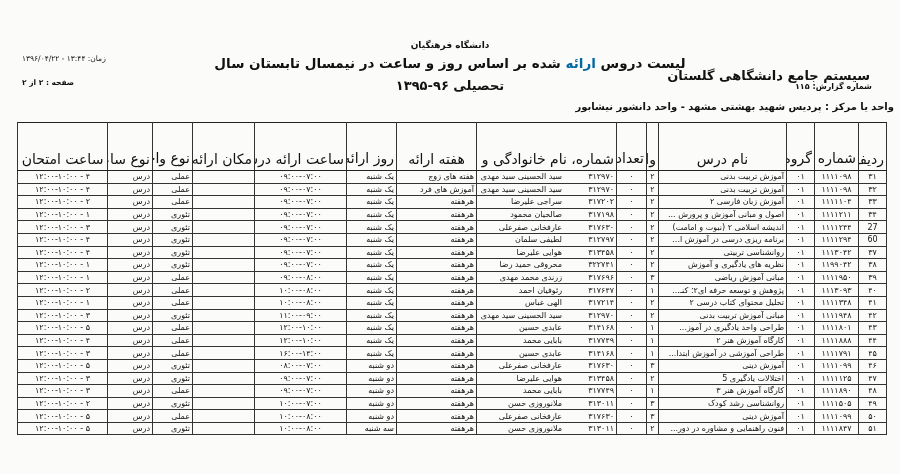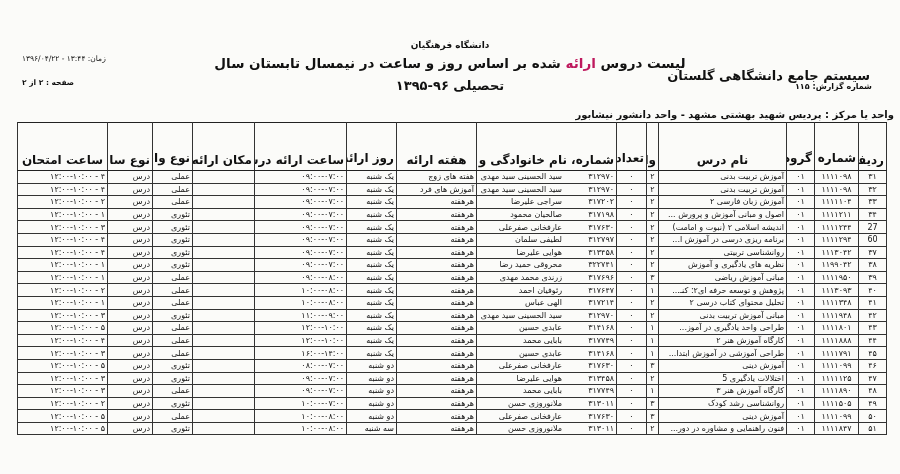--- a/index.html
+++ b/index.html
@@ -6,45 +6,45 @@
   body {
     width:900px; height:474px; overflow:hidden;
     background:#fbfbf9;
     font-family:"DejaVu Sans", sans-serif;
     color:#111;
     position:relative;
   }
   .abs { position:absolute; }
   .uni { left:0; right:0; top:40px; text-align:center; font-size:9px; font-weight:bold; }
   .title { left:0; right:0; top:55px; text-align:center; font-size:13.5px; font-weight:bold; direction:rtl; }
-  .title .hl { color:#be185d; }
+  .title .hl { color:#0369a1; }
   .year { left:0; right:0; top:78px; text-align:center; font-size:13px; font-weight:bold; direction:rtl; }
   .sys { right:30px; top:68px; font-size:13px; font-weight:bold; direction:rtl; }
   .repno { right:28px; top:82px; font-size:8px; font-weight:bold; direction:rtl; }
   .time { left:22px; top:54px; font-size:7.5px; font-weight:normal; direction:rtl; }
   .page { left:22px; top:78px; font-size:7.5px; font-weight:bold; direction:rtl; }
-  .unit { right:6px; top:101px; font-size:10px; font-weight:bold; direction:rtl;margin-top:8px; }
+  .unit { right:6px; top:101px; font-size:10px; font-weight:bold; direction:rtl; }
 
   table.grid {
     position:absolute; left:17px; top:122px; width:866px;
     border-collapse:collapse; direction:rtl;
     font-size:8px; table-layout:fixed;
   }
   table.grid th, table.grid td {
     border:1px solid #333; padding:0 2px; white-space:nowrap; overflow:hidden;
   }
   table.grid thead th {
-    height:44px; font-size:12px; font-weight:bold; vertical-align:bottom; padding-bottom:3px; text-align:center;
+    height:44px; font-size:14px; font-weight:normal; vertical-align:bottom; padding-bottom:3px; text-align:center;
     border-top:1.5px solid #222; border-bottom:1.5px solid #222;
   }
   table.grid thead th.two { line-height:17px; }
   table.grid tbody td { height:11.6px; line-height:11px; }
   td.c { text-align:center; }
   td.r { text-align:right; }
-  td.l { text-align:right; direction:ltr; }
+  td.l { text-align:center; direction:ltr; }
   td.name { text-align:right; padding-right:4px; }
   td.tch { text-align:right; padding-right:6px; }
   td.tch .code { display:inline-block; width:44px; text-align:right; margin-left:8px; }
   col.c-row{width:28px} col.c-num{width:44px} col.c-grp{width:28px} col.c-name{width:128px}
   col.c-unit{width:12px} col.c-stud{width:30px} col.c-tch{width:140px} col.c-week{width:80px}
   col.c-day{width:50px} col.c-time{width:92px} col.c-place{width:62px} col.c-type{width:40px}
   col.c-htype{width:45px} col.c-exam{width:90px}
 </style>
 </head>
 <body>

